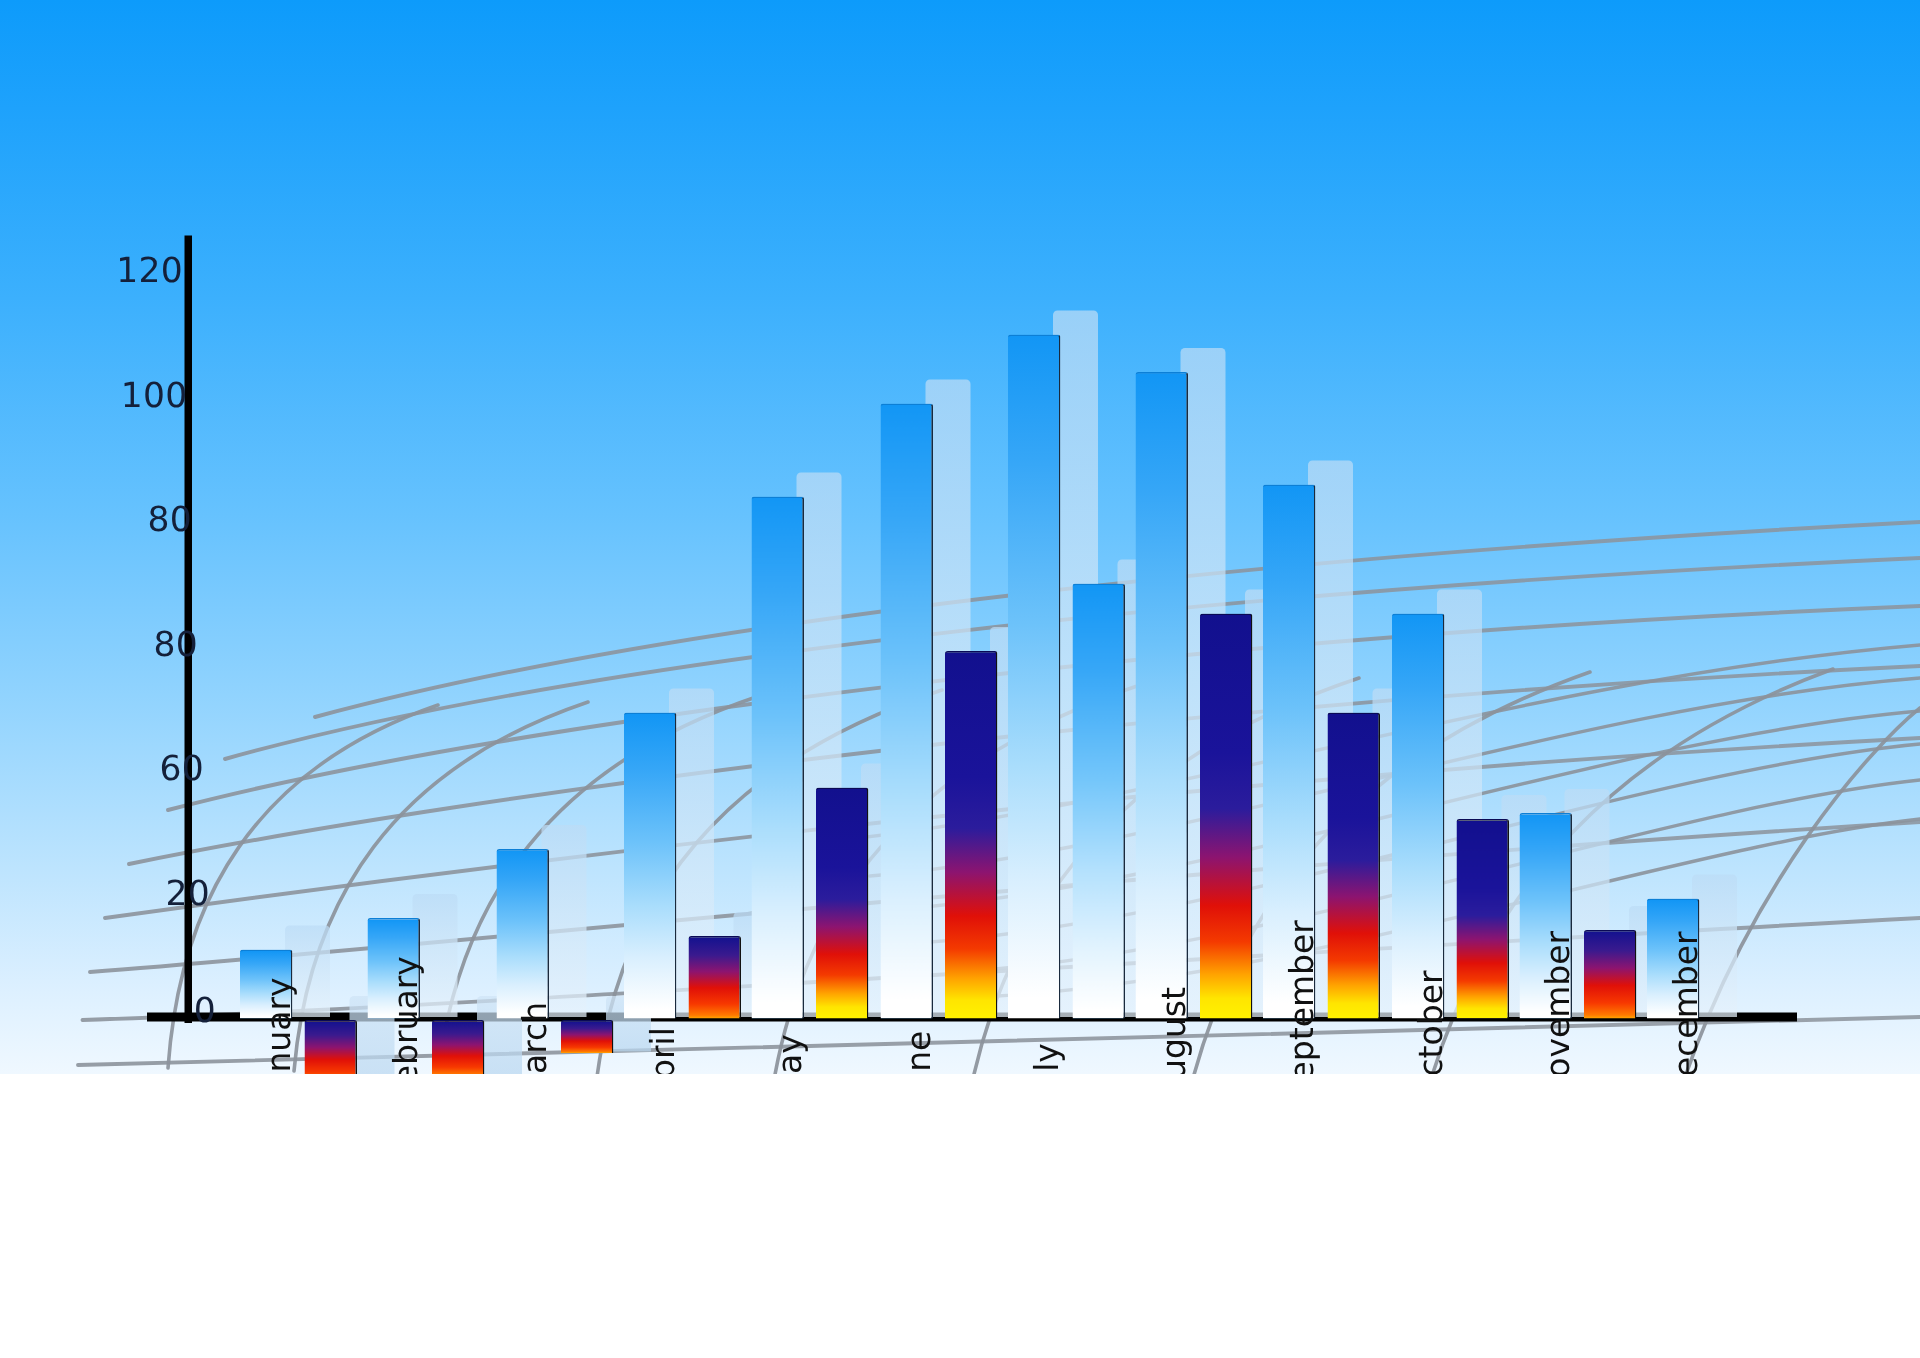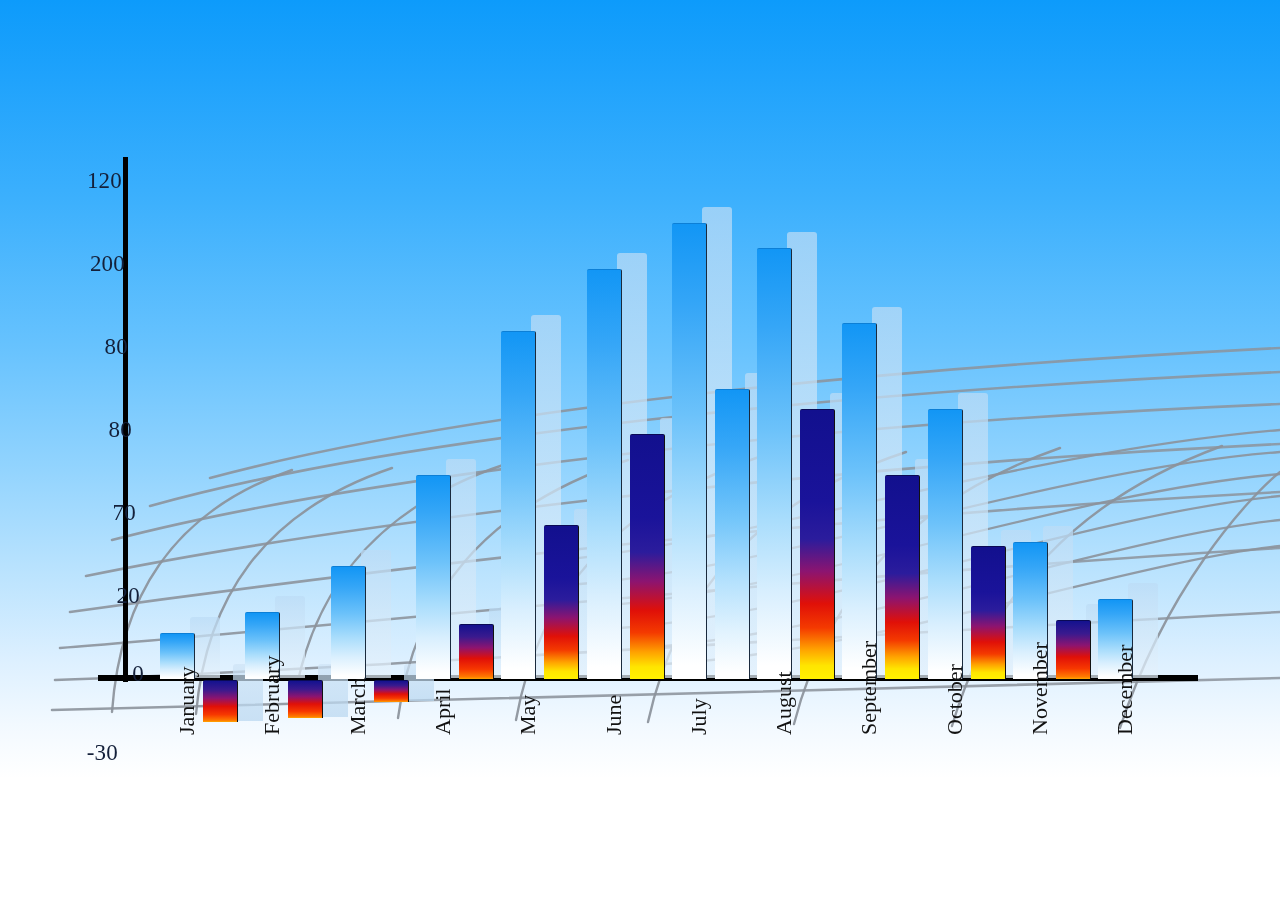--- a/index.html
+++ b/index.html
@@ -1,21 +1,21 @@
 <!DOCTYPE html>
 <html><head>
 <meta charset="utf-8">
 <style>
   html,body{margin:0;padding:0;}
   body{
     width:1280px;height:905px;overflow:hidden;
     font-family:"DejaVu Sans","Liberation Sans",sans-serif;
     position:relative;background:#fff;
   }
-  #stage{position:absolute;inset:0;width:1280px;height:905px;overflow:hidden;font-family:Liberation Serif, serif;}
+  #stage{position:absolute;inset:0;width:1280px;height:716px;overflow:hidden;}
 
   
   .sky{
     position:absolute;left:0;top:0;width:1280px;height:905px;
     background:linear-gradient(180deg,
       #0d9bfb 0%, #1ea2fc 8%, #3cb0fd 22%, #66c2fe 38%,
       #93d4fe 52%, #bde4fe 64%, #ddf0ff 73%, #f2f9ff 80%, #ffffff 86%, #ffffff 100%);
   }
 
   
@@ -138,24 +138,24 @@
   </svg>
 
   <div class="plot">
 
     <div class="yaxis"></div>
     <div class="xaxis"></div>
 
     <div class="ytick" style="top:676px;"></div>
 
     <div class="ylabel" style="left:52px;top:168px;">120</div>
-    <div class="ylabel" style="left:55px;top:251px;">200</div>
+    <div class="ylabel" style="left:55px;top:251px;">100</div>
     <div class="ylabel" style="left:58px;top:334px;text-align:right;">80</div>
     <div class="ylabel" style="left:62px;top:417px;">80</div>
-    <div class="ylabel" style="left:66px;top:500px;">70</div>
+    <div class="ylabel" style="left:66px;top:500px;">60</div>
     <div class="ylabel" style="left:70px;top:583px;text-align:right;">20</div>
     <div class="ylabel" style="left:74px;top:661px;">0</div>
     <div class="ylabel" style="left:48px;top:740px;">-30</div>
 
     <div id="bars">
         <div class="ghost" style="position: absolute; left: 190px; width: 30px; top: 616.537px; height: 61.463px;"></div>
         <div class="blue" style="position: absolute; left: 160px; width: 34px; top: 632.537px; height: 45.463px;"></div>
         <div class="ghost neg" style="position: absolute; left: 233px; width: 30px; top: 664px; height: 57.33px;"></div>
         <div class="hot short" style="position: absolute; left: 203px; width: 34px; top: 680px; height: 41.33px;"></div>
         <div class="ghost" style="position: absolute; left: 275.3px; width: 30px; top: 595.872px; height: 82.128px;"></div>

